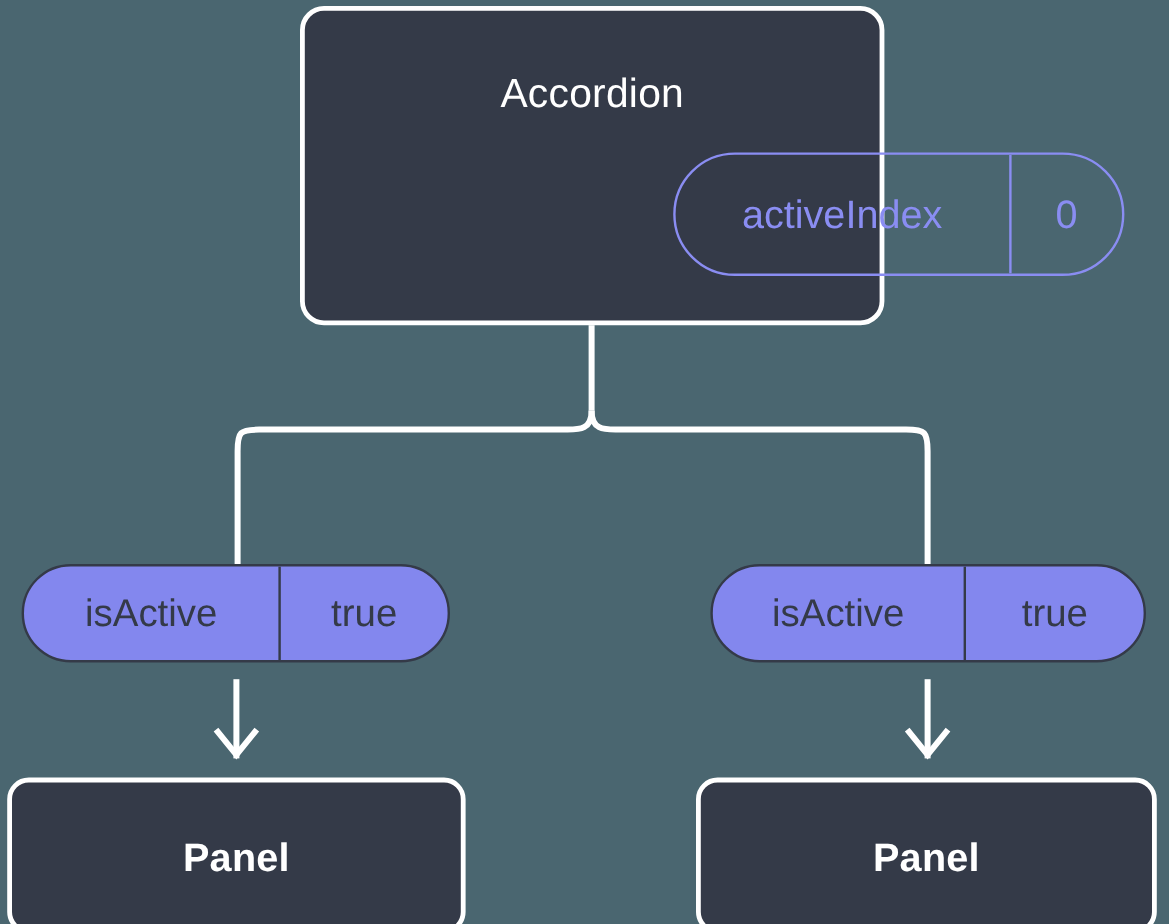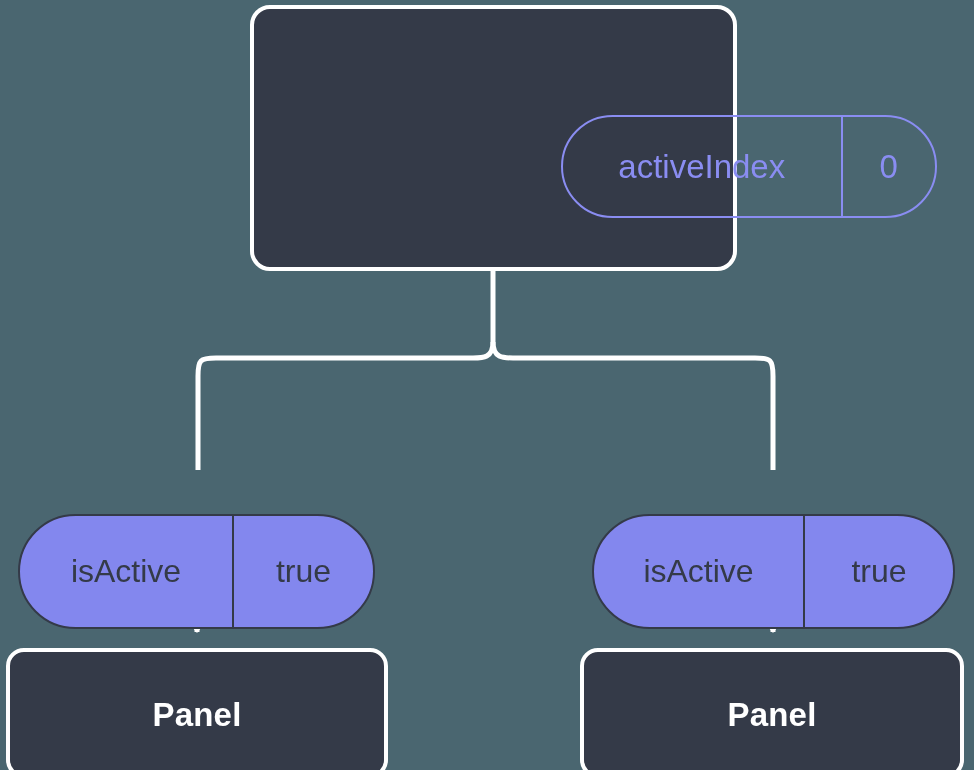--- a/index.html
+++ b/index.html
@@ -77,39 +77,38 @@
     display: flex;
     align-items: center;
     justify-content: center;
     box-sizing: border-box;
     white-space: nowrap;
   }
 
   
   #state-pill {
     left: 307px;
-    top: 106px;
+    top: 118px;
     width: 376px;
     height: 103px;
     border: 2px solid #8a8df2;
     background: transparent;
   }
   #state-pill .seg { color: #8a8df2; font-size: 33px; }
   #state-pill .seg-key { width: 279px; }
   #state-pill .seg-val {
     width: 95px;
     border-left: 2px solid #8a8df2;
   }
 
   
   .pill-filled {
     background: #8387ee;
     border: 2px solid #343a48;
-    height: 115px;
-    margin-top: 44px;
+    height: 82px;
   }
   .pill-filled .seg { color: #343a48; font-size: 32px; }
   .pill-filled .seg-val { border-left: 2px solid #343a48; }
 
   #prop-pill-left {
     left: 18px;
     top: 470px;
     width: 357px;
   }
   #prop-pill-left .seg-key { width: 212px; }
@@ -156,20 +155,21 @@
       <path d="M 197 566 L 197 632"></path>
       <path d="M 773 566 L 773 632"></path>
     </g>
     <g fill="none" stroke="#ffffff" stroke-width="5" stroke-linecap="butt" stroke-linejoin="miter">
       <path d="M 180 608 L 197 629 L 214 608"></path>
       <path d="M 756 608 L 773 629 L 790 608"></path>
     </g>
   </svg>
 
   <div id="accordion-box" class="node-box">
+    <div class="node-title">Accordion</div>
 
     <div id="state-pill" class="pill">
       <span class="seg seg-key">activeIndex</span>
       <span class="seg seg-val">0</span>
     </div>
   </div>
 
   <div id="prop-pill-left" class="pill pill-filled">
     <span class="seg seg-key">isActive</span>
     <span class="seg seg-val">true</span>

